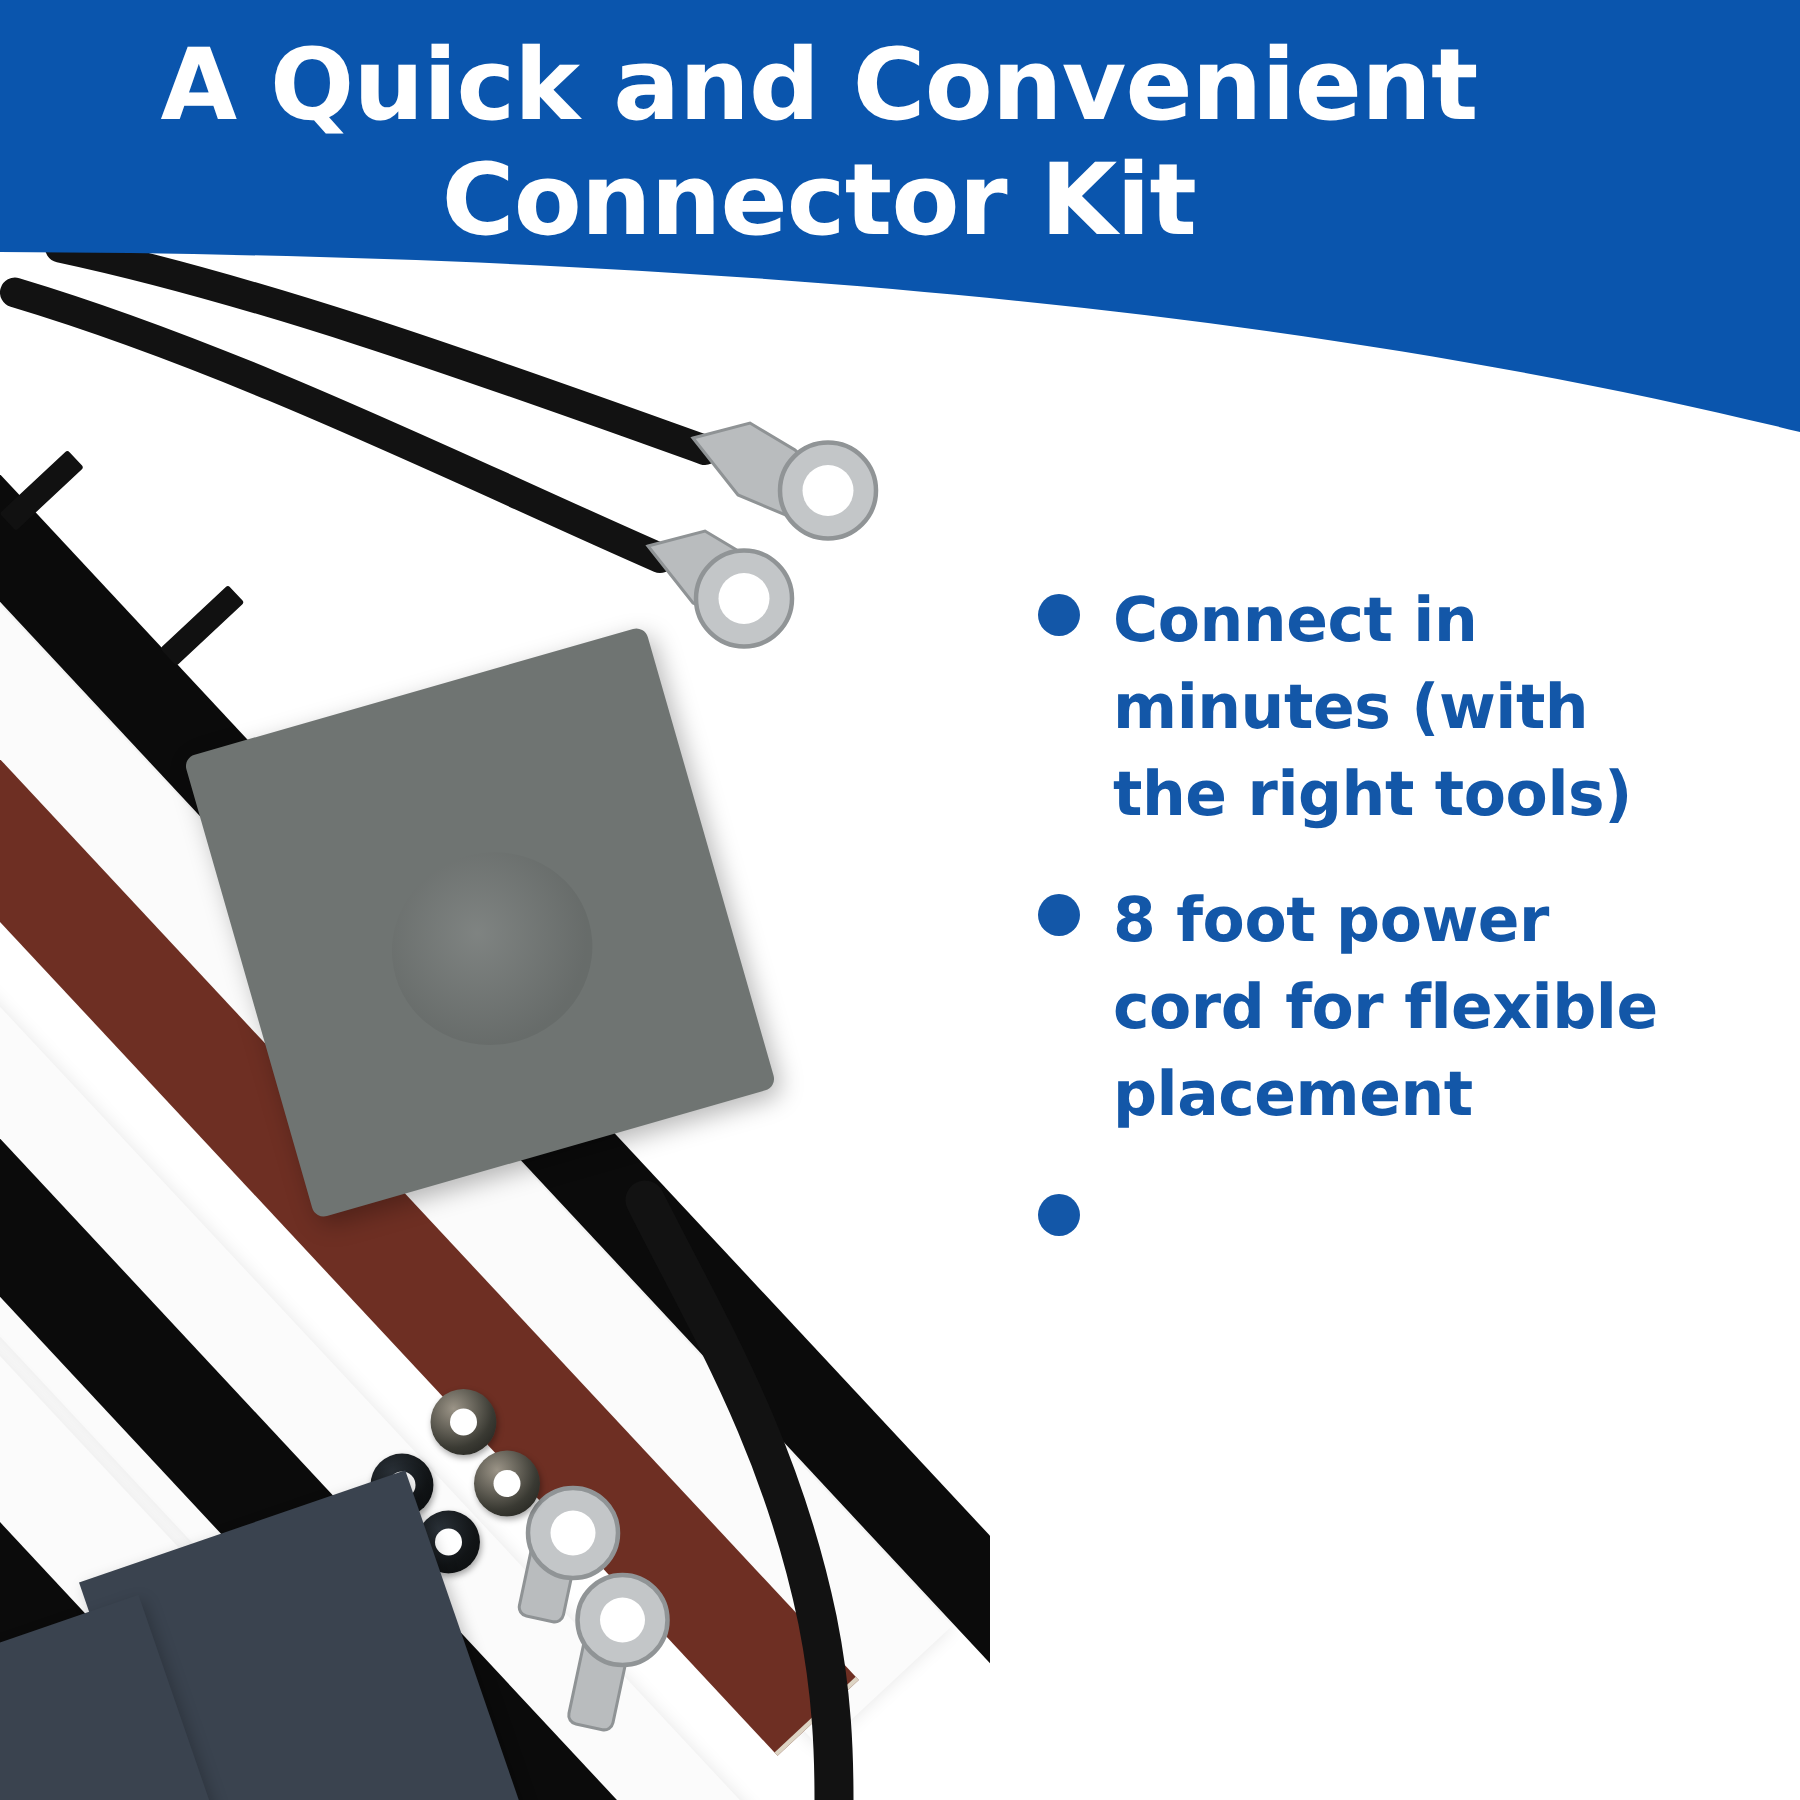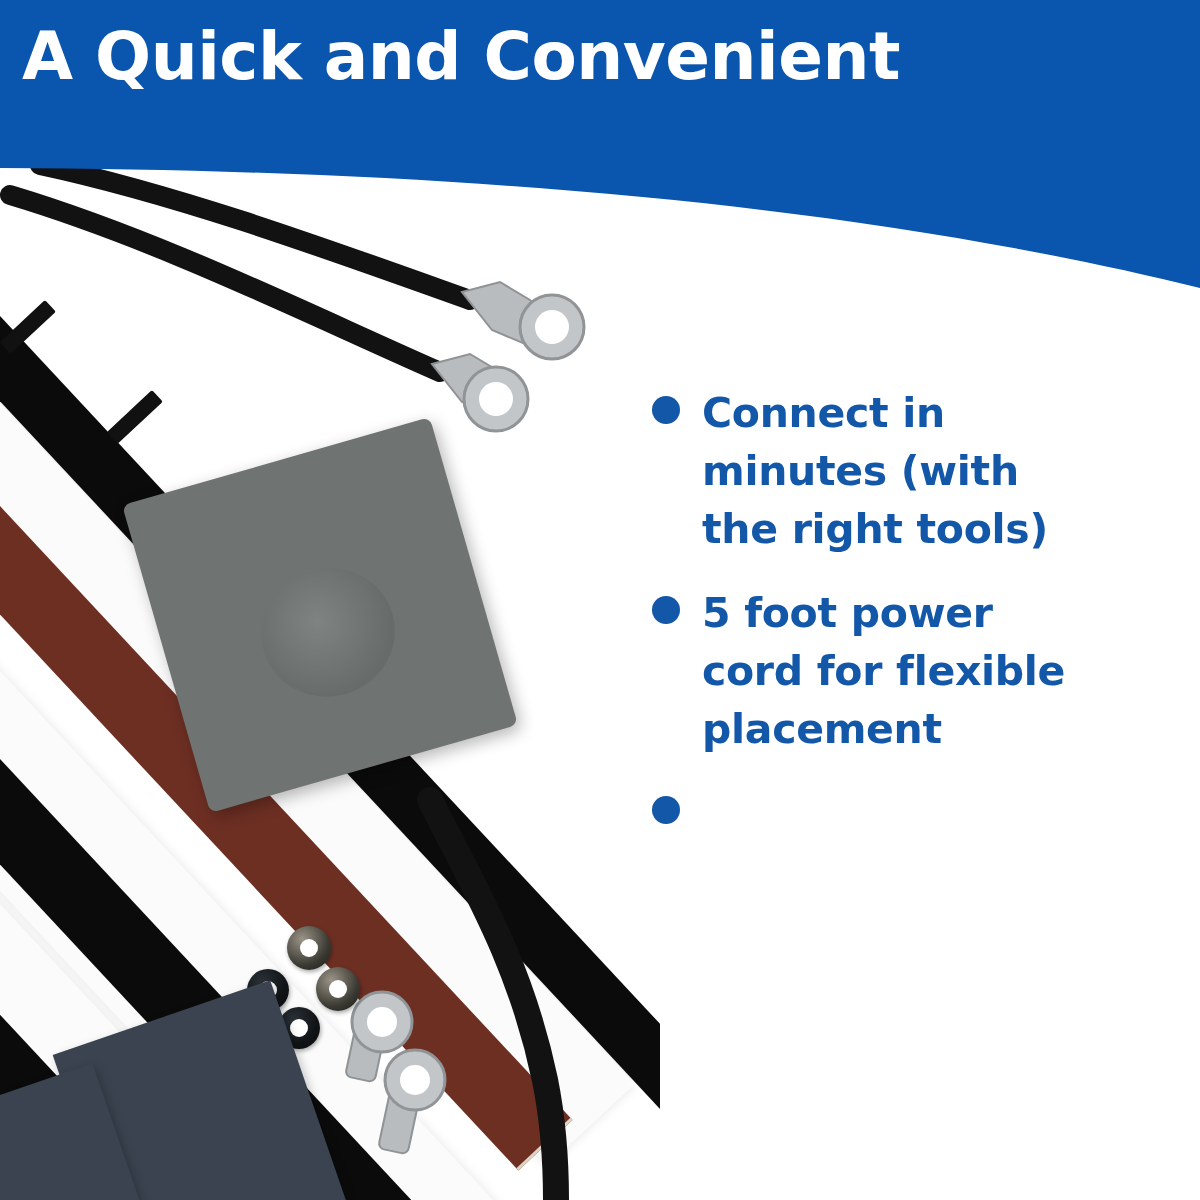--- a/index.html
+++ b/index.html
@@ -25,21 +25,21 @@
     width: 1200px;
     height: 300px;
     z-index: 40;
     pointer-events: none;
   }
   .header-title {
     position: absolute;
     left: 0; top: 18px;
     width: 1088px;
     z-index: 50;
-    text-align: left;
+    text-align: center;
     color: #ffffff;
     font-family: "DejaVu Sans", sans-serif;
     font-weight: bold;
     font-size: 66px;
     line-height: 77px;
     letter-spacing: -0.5px;
     padding: 0 18px 0 22px;
     box-sizing: border-box;
   }
   .header-title .line2 { display: block; }
@@ -129,21 +129,21 @@
   }
   .washer-in {
     position: absolute;
     border-radius: 50%;
     background: #ffffff;
   }
 
   
   .bullets {
     position: absolute;
-    left: 652px;
+    left: 692px;
     top: 384px;
     width: 470px;
     z-index: 30;
   }
   .bullet-row {
     position: relative;
     display: flex;
     align-items: flex-start;
     margin-bottom: 26px;
   }
@@ -246,32 +246,33 @@
 
     </div>
   </div>
 
   <svg class="header-band" viewBox="0 0 1200 300" preserveAspectRatio="none">
     <path d="M 0,0 L 1200,0 L 1200,288 C 900,214 520,170 0,168 Z" fill="#0a55ad"></path>
   </svg>
 
   <div class="header-title">
     <span>A Quick and Convenient</span>
+    <span class="line2">Connector Kit</span>
   </div>
 
   <div class="bullets">
 
     <div class="bullet-row">
       <div class="bullet-dot"></div>
       <div class="bullet-text">Connect in minutes (with the right tools)</div>
     </div>
 
     <div class="bullet-row">
       <div class="bullet-dot"></div>
-      <div class="bullet-text">5 foot power cord for flexible placement</div>
+      <div class="bullet-text">8 foot power cord for flexible placement</div>
     </div>
 
     <div class="bullet-row">
       <div class="bullet-dot"></div>
     </div>
 
   </div>
 
 </div>
 

